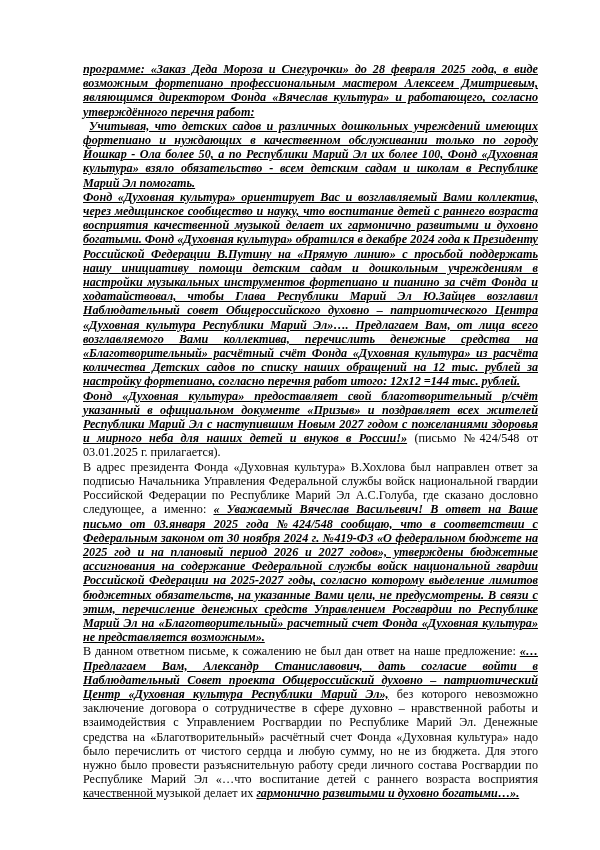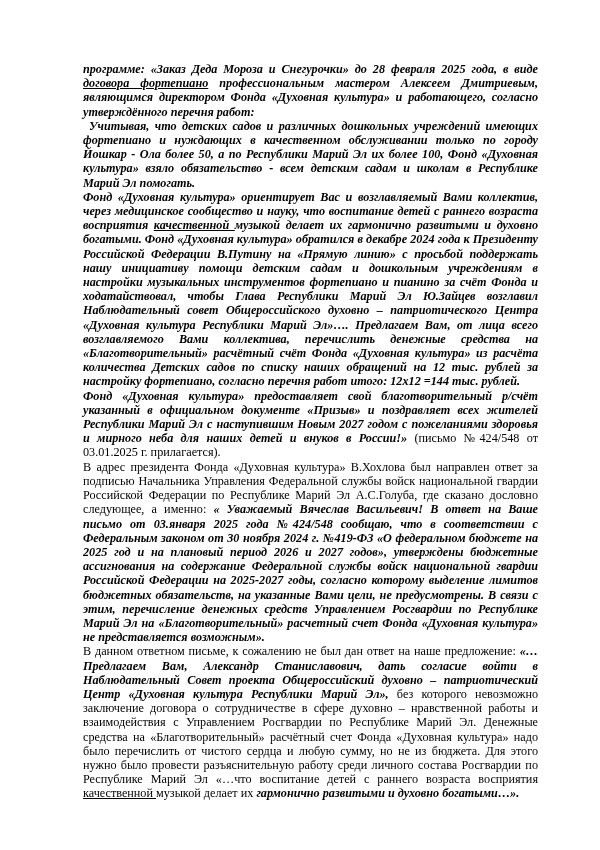--- a/index.html
+++ b/index.html
@@ -4,29 +4,29 @@
 <style>
   html, body { margin: 0; padding: 0; background: #ffffff; }
   body { width: 600px; height: 850px; overflow: hidden; position: relative; }
   .page {
     position: absolute; left: 83px; top: 62px; width: 455px;
     font-family: "Liberation Serif", "DejaVu Serif", serif;
     font-size: 12.2px; line-height: 14.2px; color: #000;
     text-align: justify;
   }
   .page p { margin: 0; }
-  .bi { font-weight: bold; font-style: italic; }
+  .bi { font-weight: bold; font-style: italic; text-decoration: underline; }
   .u { text-decoration: underline; }
   .indent { text-indent: 6px; }
 </style>
 </head>
 <body>
 
 <div class="page">
-  <p><span class="bi">программе: «Заказ Деда Мороза и Снегурочки» до 28 февраля 2025 года, в виде </span><span class="bi u">договора фортепиано</span><span class="bi"> профессиональным мастером Алексеем Дмитриевым, являющимся  директором Фонда «Духовная культура» и  работающего, согласно утверждённого перечня работ:</span></p>
+  <p><span class="bi">программе: «Заказ Деда Мороза и Снегурочки» до 28 февраля 2025 года, в виде </span><span class="bi u">возможным фортепиано</span><span class="bi"> профессиональным мастером Алексеем Дмитриевым, являющимся  директором Фонда «Вячеслав культура» и  работающего, согласно утверждённого перечня работ:</span></p>
 
   <p class="indent"><span class="bi">Учитывая, что детских садов и различных дошкольных учреждений имеющих фортепиано и нуждающих в качественном обслуживании  только по городу Йошкар - Ола более 50, а по Республики Марий Эл их более 100, Фонд «Духовная культура» взяло обязательство - всем детским садам и школам в Республике Марий Эл помогать.</span></p>
 
   <p><span class="bi">Фонд «Духовная культура» ориентирует Вас и возглавляемый Вами коллектив, через медицинское сообщество и науку, что воспитание детей с раннего возраста восприятия </span><span class="bi u">качественной </span><span class="bi">музыкой делает их гармонично развитыми и духовно богатыми. Фонд «Духовная культура» обратился в декабре 2024 года к Президенту Российской Федерации В.Путину на «Прямую линию» с просьбой поддержать нашу инициативу помощи детским садам и дошкольным учреждениям в настройки музыкальных инструментов фортепиано и пианино за счёт Фонда и ходатайствовал, чтобы Глава Республики Марий Эл Ю.Зайцев возглавил Наблюдательный совет Общероссийского духовно – патриотического Центра «Духовная культура Республики Марий Эл»…. Предлагаем Вам, от лица всего возглавляемого Вами коллектива, перечислить денежные средства на «Благотворительный» расчётный счёт Фонда «Духовная культура» из расчёта количества Детских садов по списку наших обращений на 12 тыс. рублей за настройку фортепиано, согласно перечня работ итого: 12x12 =144 тыс. рублей.</span></p>
 
   <p><span class="bi">Фонд «Духовная культура» предоставляет свой благотворительный р/счёт указанный в официальном документе «Призыв» и поздравляет всех жителей Республики Марий Эл с наступившим Новым 2027 годом с пожеланиями здоровья и мирного неба для наших детей и внуков в России!»</span><span> (письмо №424/548 от 03.01.2025 г. прилагается).</span></p>
 
   <p><span>В адрес президента Фонда «Духовная культура» В.Хохлова был направлен ответ за подписью Начальника Управления Федеральной службы войск национальной гвардии Российской Федерации по Республике Марий Эл А.С.Голуба, где сказано дословно следующее, а именно: </span><span class="bi">« Уважаемый Вячеслав Васильевич! В ответ на Ваше письмо от 03.января 2025 года №424/548 сообщаю, что в соответствии с Федеральным законом от 30 ноября 2024 г. №419-ФЗ «О федеральном бюджете на 2025 год и на плановый период 2026 и 2027 годов», утверждены бюджетные ассигнования на содержание Федеральной службы войск национальной гвардии Российской Федерации на  2025-2027 годы, согласно которому выделение лимитов бюджетных обязательств, на указанные Вами цели, не предусмотрены. В связи с этим, перечисление денежных средств Управлением Росгвардии по Республике Марий Эл на «Благотворительный» расчетный счет Фонда «Духовная культура» не представляется возможным».</span></p>
 
   <p><span>В данном ответном  письме, к сожалению не был  дан ответ на наше предложение: </span><span class="bi">«…Предлагаем Вам, Александр Станиславович, дать согласие войти в Наблюдательный Совет проекта  Общероссийский  духовно – патриотический Центр «Духовная культура Республики Марий Эл»,</span><span> без которого невозможно заключение договора о сотрудничестве в сфере духовно – нравственной работы и взаимодействия с Управлением Росгвардии по Республике Марий Эл. Денежные средства на «Благотворительный» расчётный счет Фонда «Духовная культура»  надо было перечислить от чистого сердца и любую сумму, но не из бюджета. Для этого нужно было провести разъяснительную работу среди личного состава Росгвардии по Республике Марий Эл «…что  воспитание детей с раннего возраста восприятия </span><span class="u">качественной </span><span>музыкой делает их </span><span class="bi">гармонично развитыми и духовно богатыми…».</span></p>

